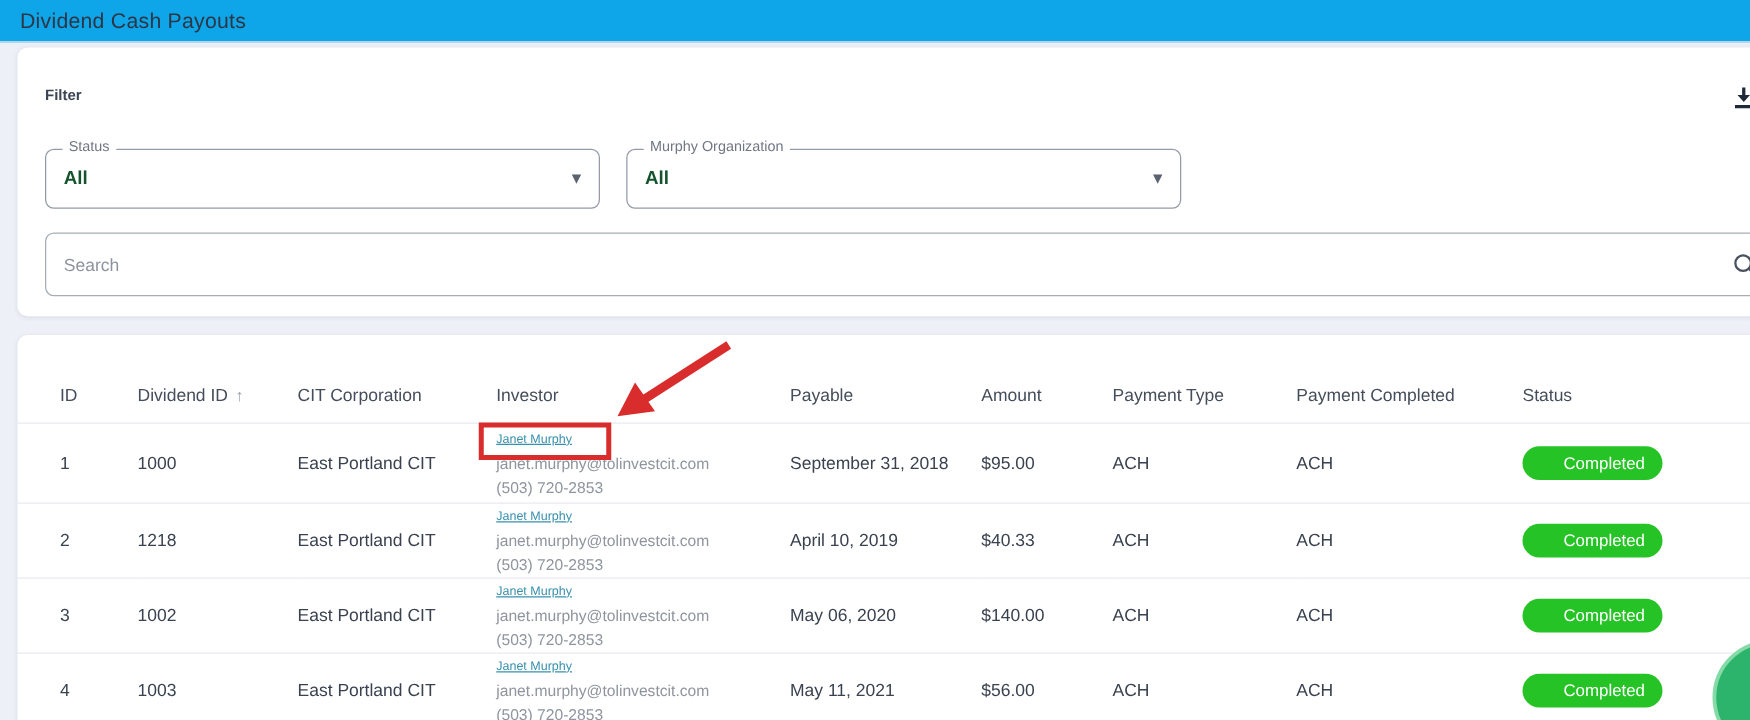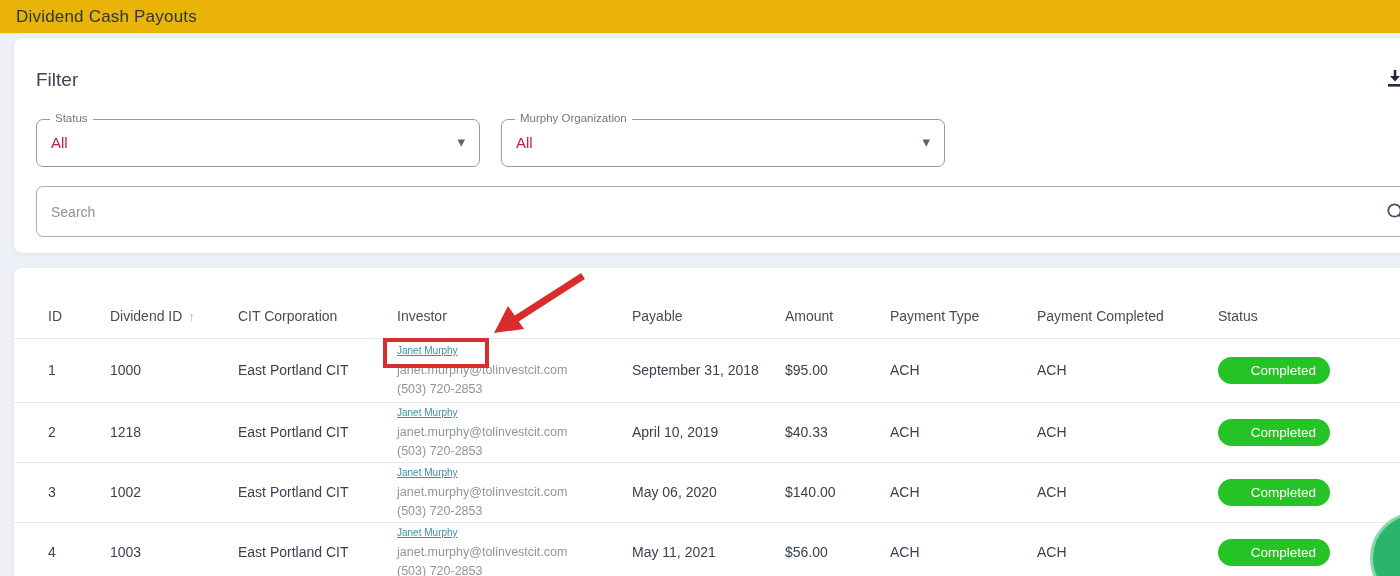--- a/index.html
+++ b/index.html
@@ -6,60 +6,60 @@
   html, body {
     width: 1400px; height: 576px;
     overflow: hidden;
     font-family: "Liberation Sans", sans-serif;
     background: #edf0f6;
     position: relative;
   }
   
   .topbar {
     position: absolute; left: 0; top: 0; width: 1400px; height: 34px;
-    background: #eab308;
+    background: #0ea5e9;
     border-bottom: 1px solid #e2e6ee;
   }
   .page-title {
     position: absolute; left: 16px; top: 7px;
     font-size: 17px; font-weight: 500; color: #2d3645; letter-spacing: .2px;
   }
   
   .card {
     position: absolute; background: #ffffff;
     border-radius: 8px;
     box-shadow: 0 1px 4px rgba(20,30,60,.08);
   }
   .filter-card { left: 14px; top: 38px; width: 1396px; height: 215px; }
   .table-card  { left: 14px; top: 268px; width: 1396px; height: 330px; }
 
   .filter-heading {
     position: absolute; left: 22px; top: 31px;
-    font-size: 19px; font-weight: 400; color: #3d4554;
+    font-size: 12px; font-weight: 700; color: #3d4554;
   }
   .download-btn {
     position: absolute; left: 1366px; top: 28px; width: 30px; height: 30px;
     cursor: pointer; display: flex; align-items: center; justify-content: center;
   }
   
   .select-field {
     position: absolute; height: 48px; width: 444px;
     border: 1.5px solid #949aa6; border-radius: 7px;
     background: #fff; cursor: pointer;
   }
   .select-status  { left: 22px;  top: 81px; }
   .select-sponsor { left: 487px; top: 81px; }
   .select-label {
     position: absolute; top: -8px; left: 13px;
     background: #fff; padding: 0 5px;
     font-size: 11.5px; color: #707684;
   }
   .select-value {
     position: absolute; left: 14px; top: 14px;
-    font-size: 15px; font-weight: 400; color: #be185d;
+    font-size: 15px; font-weight: 700; color: #14532d;
   }
   .select-caret {
     position: absolute; right: 14px; top: 13px;
     font-size: 15px; color: #5c6370;
   }
   
   .search-wrap {
     position: absolute; left: 22px; top: 148px; width: 1380px; height: 51px;
     border: 1px solid #a7adb7; border-radius: 7px; background: #fff;
   }

